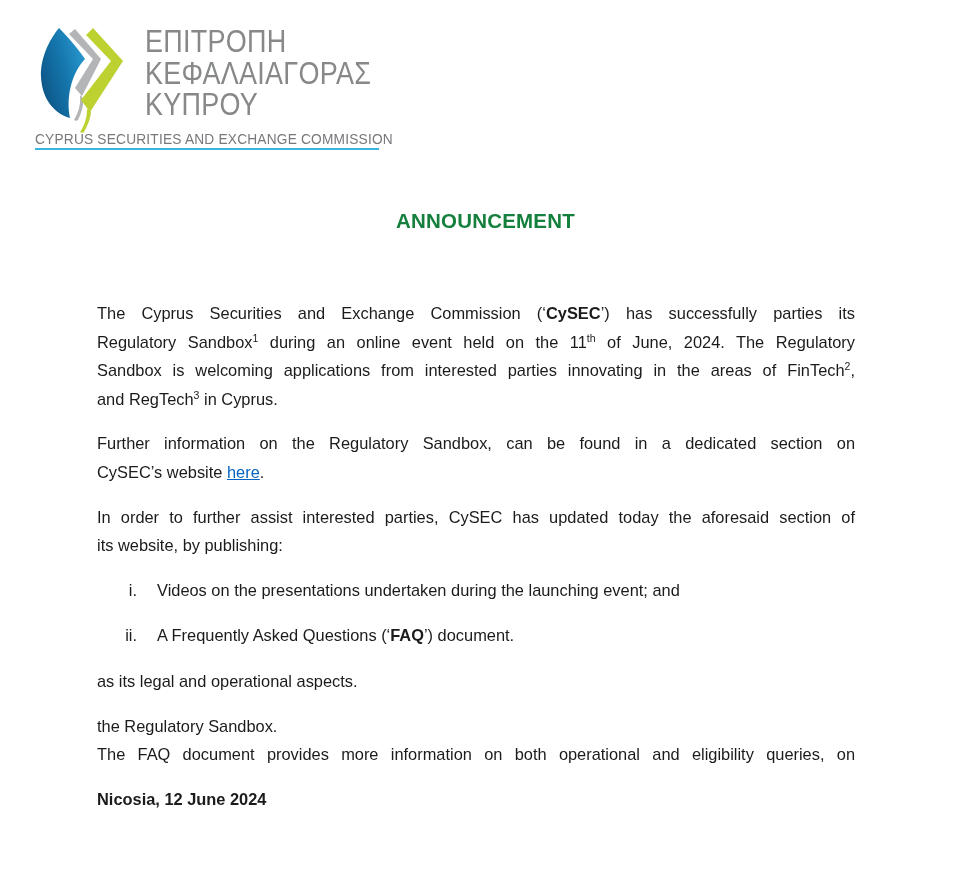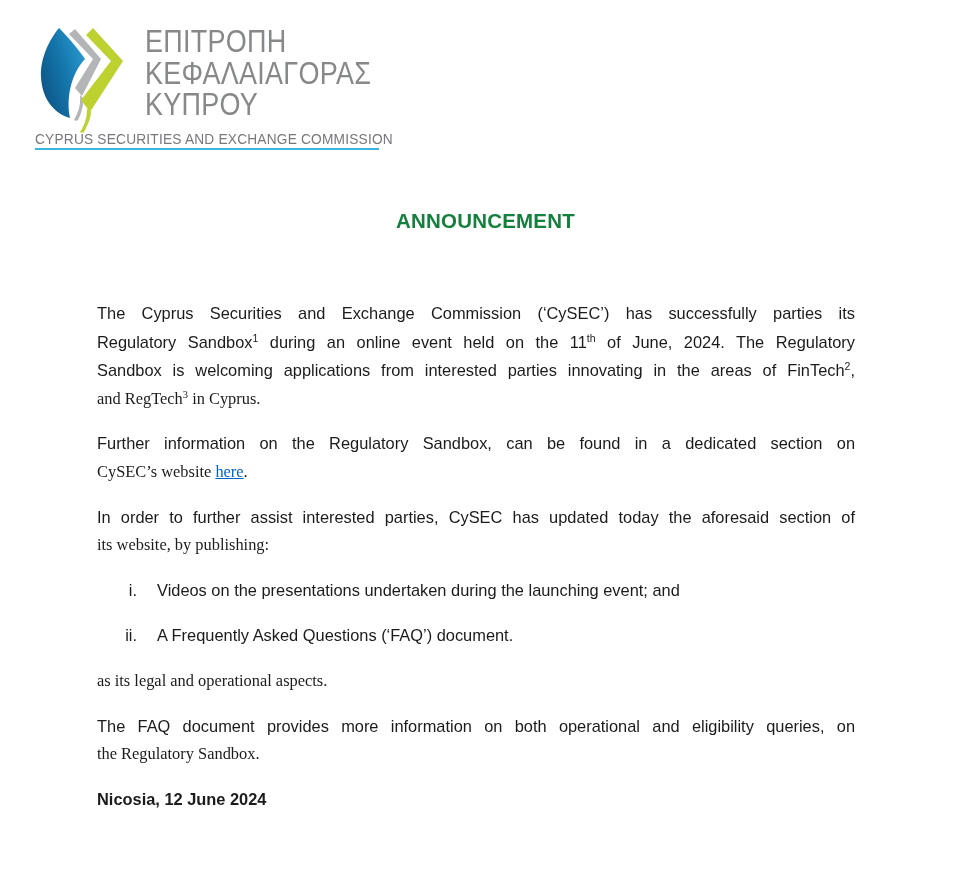--- a/index.html
+++ b/index.html
@@ -33,25 +33,25 @@
     letter-spacing:0.2px;
   }
 
   
   .bodytext {
     position:absolute; left:97px; top:299px; width:758px;
     font-size:16.4px; line-height:28.6px; color:#1b1b1b;
   }
   .para { margin:0 0 16px 0; }
   .pline { text-align:justify; text-align-last:justify; }
-  .pline.last { text-align:justify; text-align-last:left;font-family:Liberation Serif, serif; }
+  .pline.last { text-align:justify; text-align-last:left; }
   .list-item { display:flex; margin:0 0 17px 0; }
   .list-num { flex:none; width:40px; text-align:right; }
   .list-text { margin-left:20px; }
-  .bseg { font-weight:400; }
+  .bseg { font-weight:700; }
   sup { font-size:10.5px; line-height:0; vertical-align:super; }
   a.doclink { color:var(--link,#0563c1); text-decoration:underline; cursor:pointer; }
   .dateline { font-weight:700; margin:0; }
 </style>
 </head>
 <body>
 
 <div class="page">
 
   <header>
@@ -107,19 +107,19 @@
       <div class="list-item">
         <span class="list-num">ii.</span>
         <span class="list-text"><span>A Frequently Asked Questions (‘</span><span class="bseg">FAQ</span><span>’) document.</span></span>
       </div>
     </div>
 
     <div class="para">
         <div class="pline last"><span>as its legal and operational aspects.</span></div>
       </div>
     <div class="para">
+        <div class="pline last"><span>the Regulatory Sandbox.</span></div>
         <div class="pline"><span>The FAQ document provides more information on both operational and eligibility queries, on</span></div>
-        <div class="pline last"><span>the Regulatory Sandbox.</span></div>
       </div>
 
     <p class="dateline">Nicosia, 12 June 2024</p>
   </main>
 </div>
 
 </body></html>

